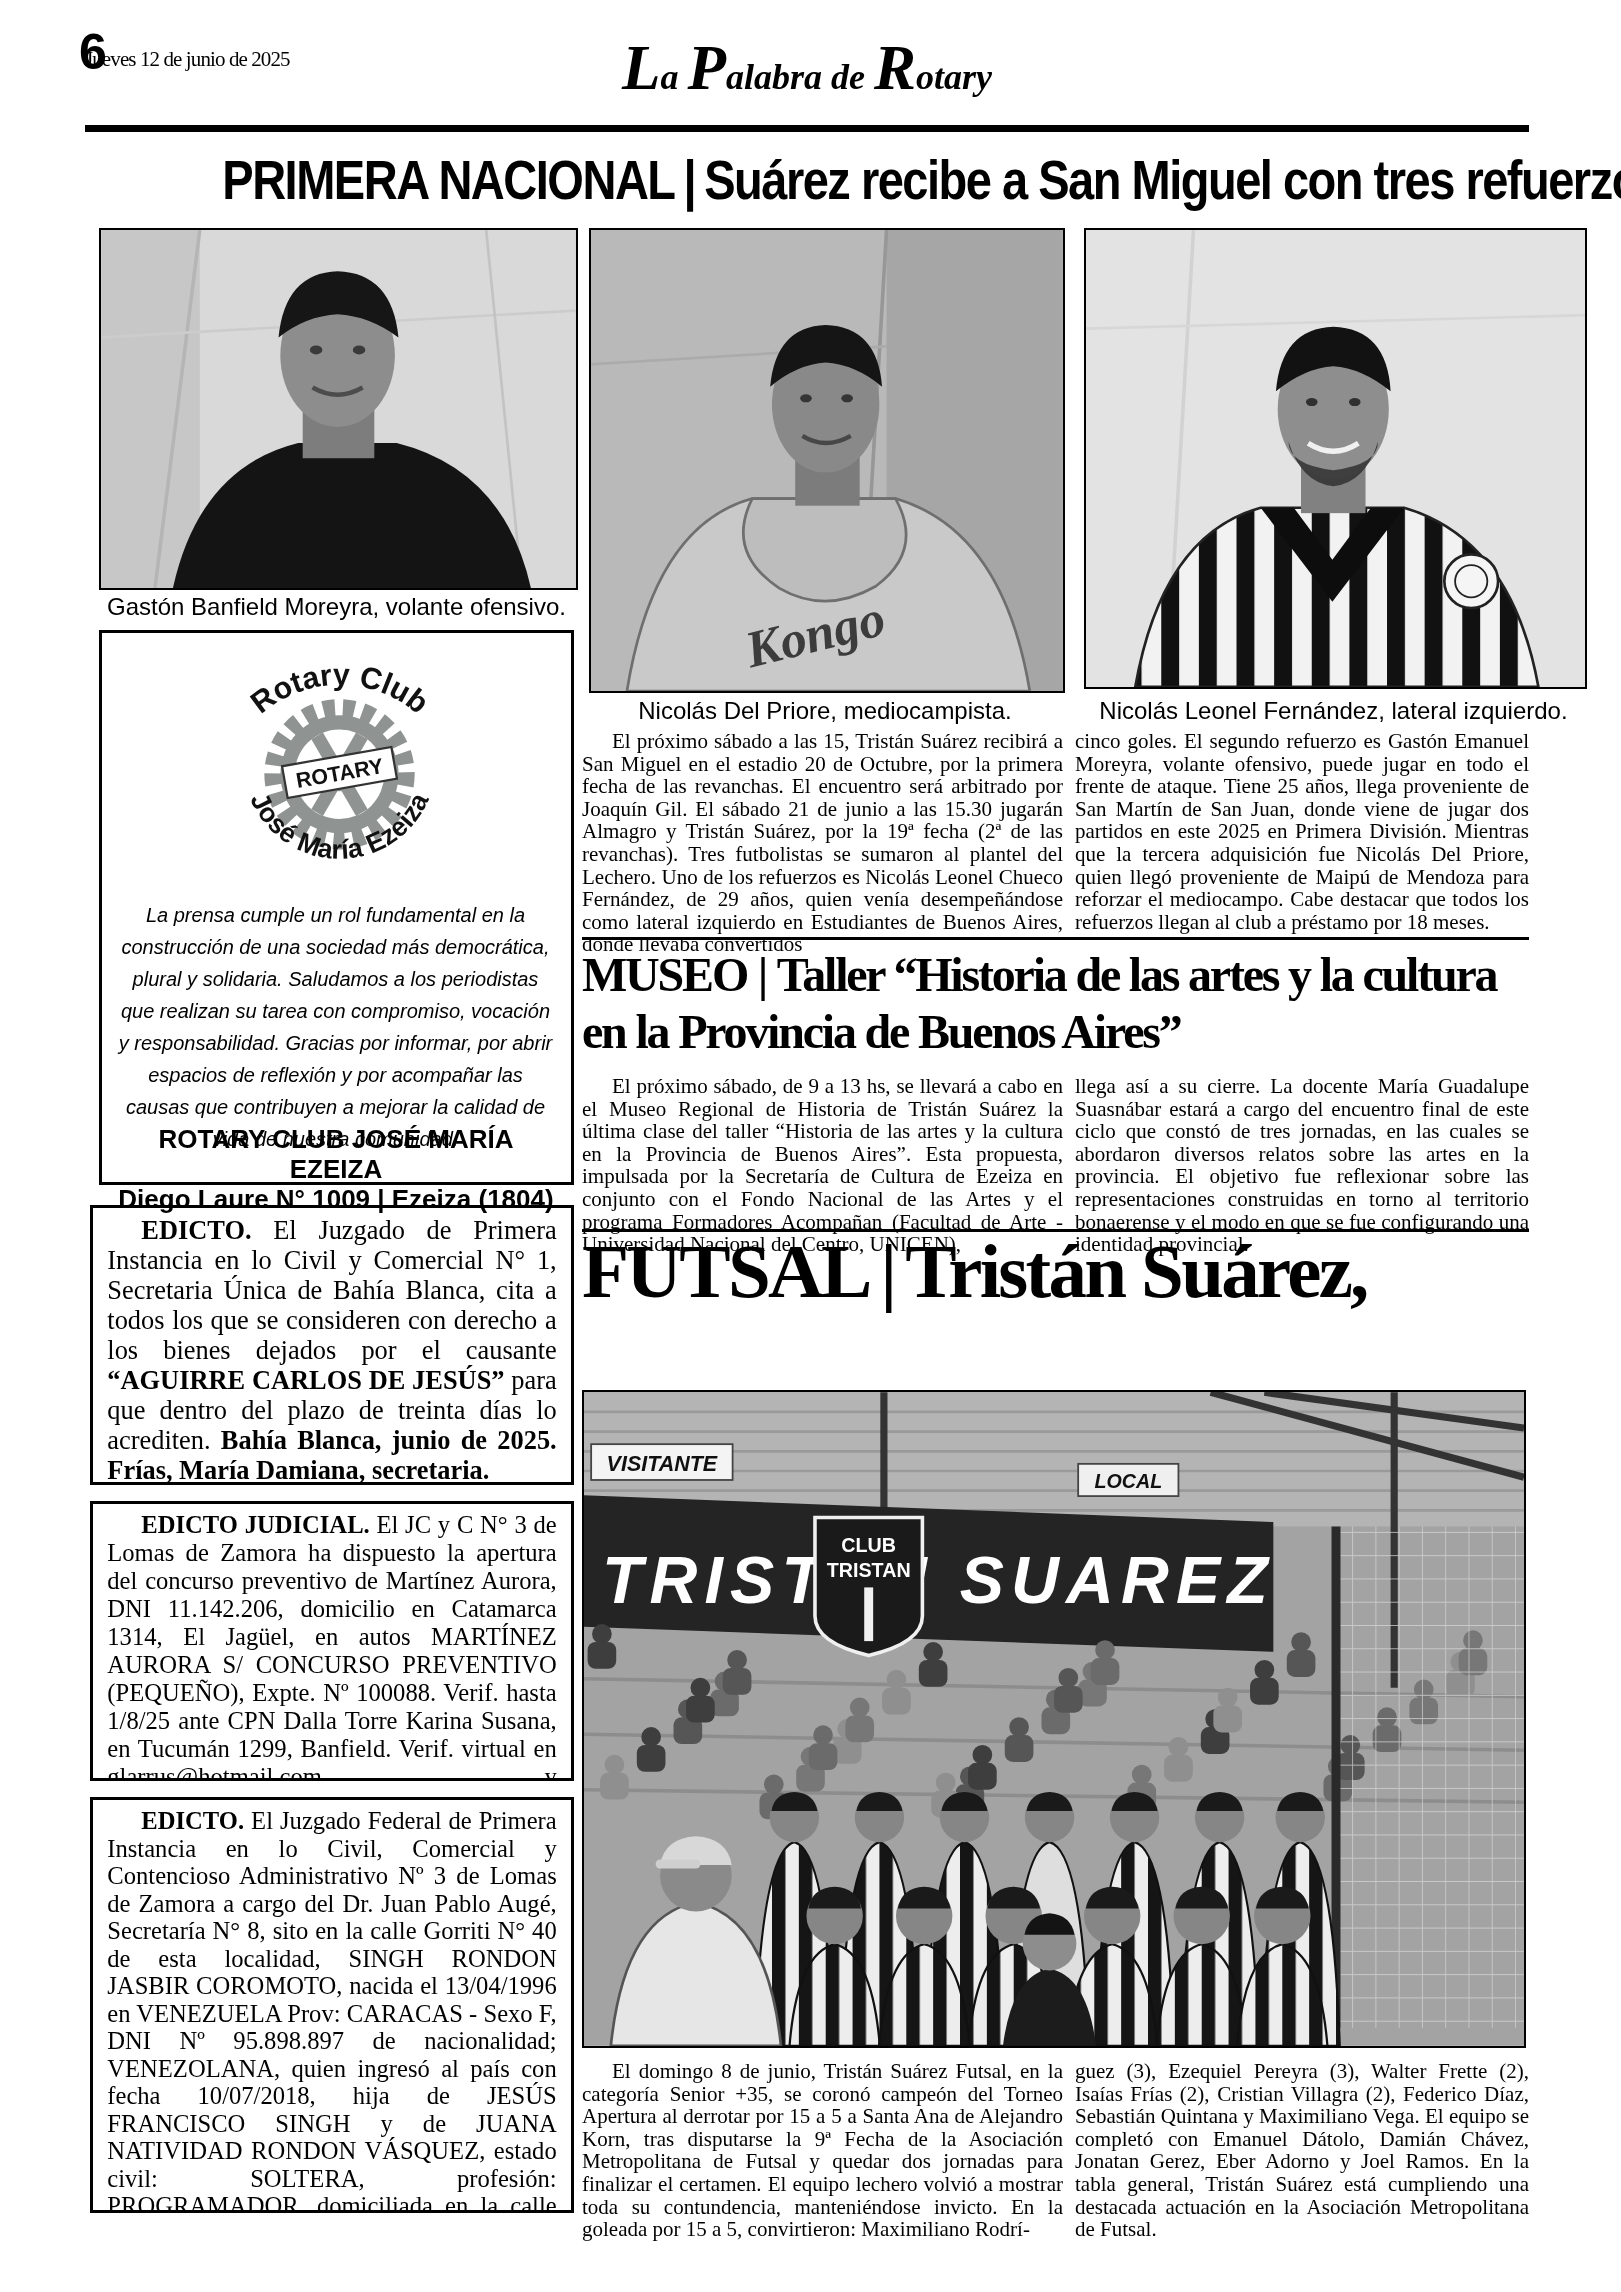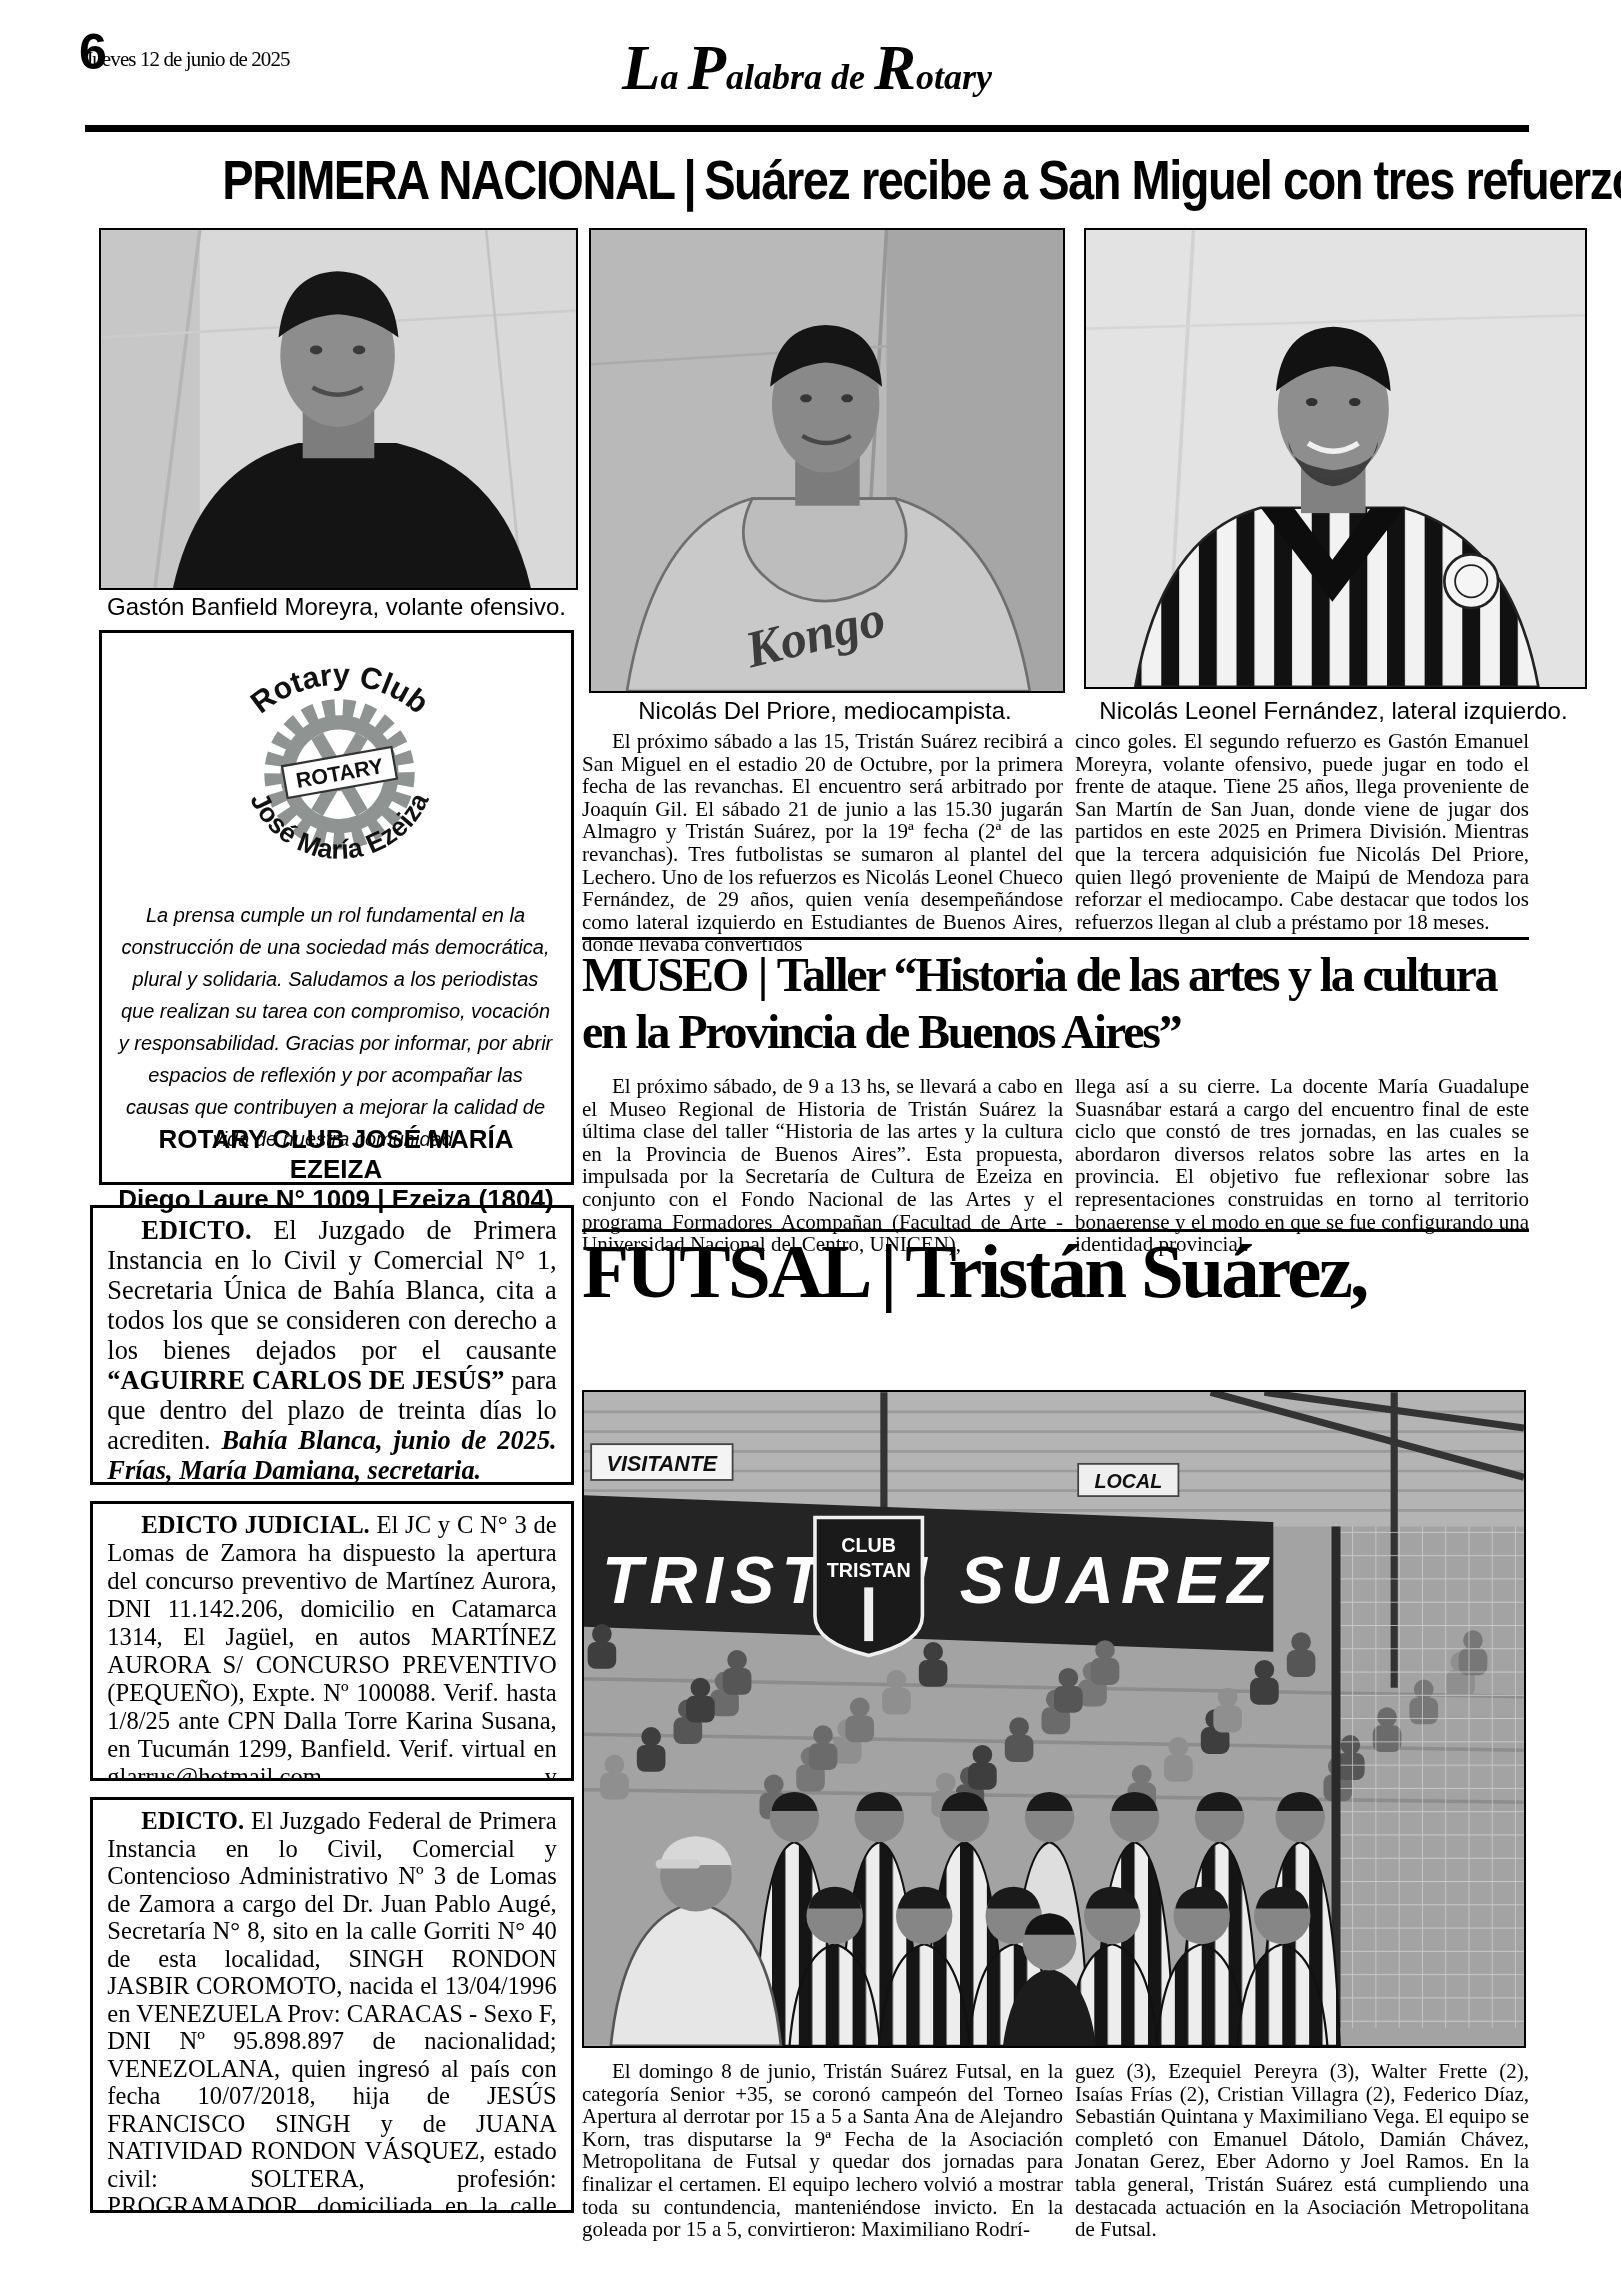--- a/index.html
+++ b/index.html
@@ -48,21 +48,21 @@
                  font-family:"Liberation Sans",sans-serif;font-weight:bold;font-size:26px;line-height:30px;}
 
   
   .edicto{position:absolute;left:90px;width:484px;border:3.6px solid #000;box-sizing:border-box;
           padding:7.2px 14.3px;text-align:justify;overflow:hidden;}
   .edicto p{margin:0;text-indent:34px;}
   #edicto-1{top:1205px;height:280px;font-size:26.4px;line-height:30px;}
   #edicto-2{top:1501px;height:280px;font-size:24.6px;line-height:28px;}
   #edicto-3{top:1797px;height:416px;font-size:24.6px;line-height:27.5px;}
   .seg-b{font-weight:bold;}
-  .seg-i{font-style:italic;}
+  .seg-i{}
 </style>
 </head>
 <body>
 
 <div id="page">
 
   <div class="abs" id="page-num">6</div>
   <div class="abs" id="masthead">
     <span class="mw mw-big">La</span><span class="mw mw-big">Palabra</span><span class="mw">de</span><span class="mw mw-big">Rotary</span>
   </div>

